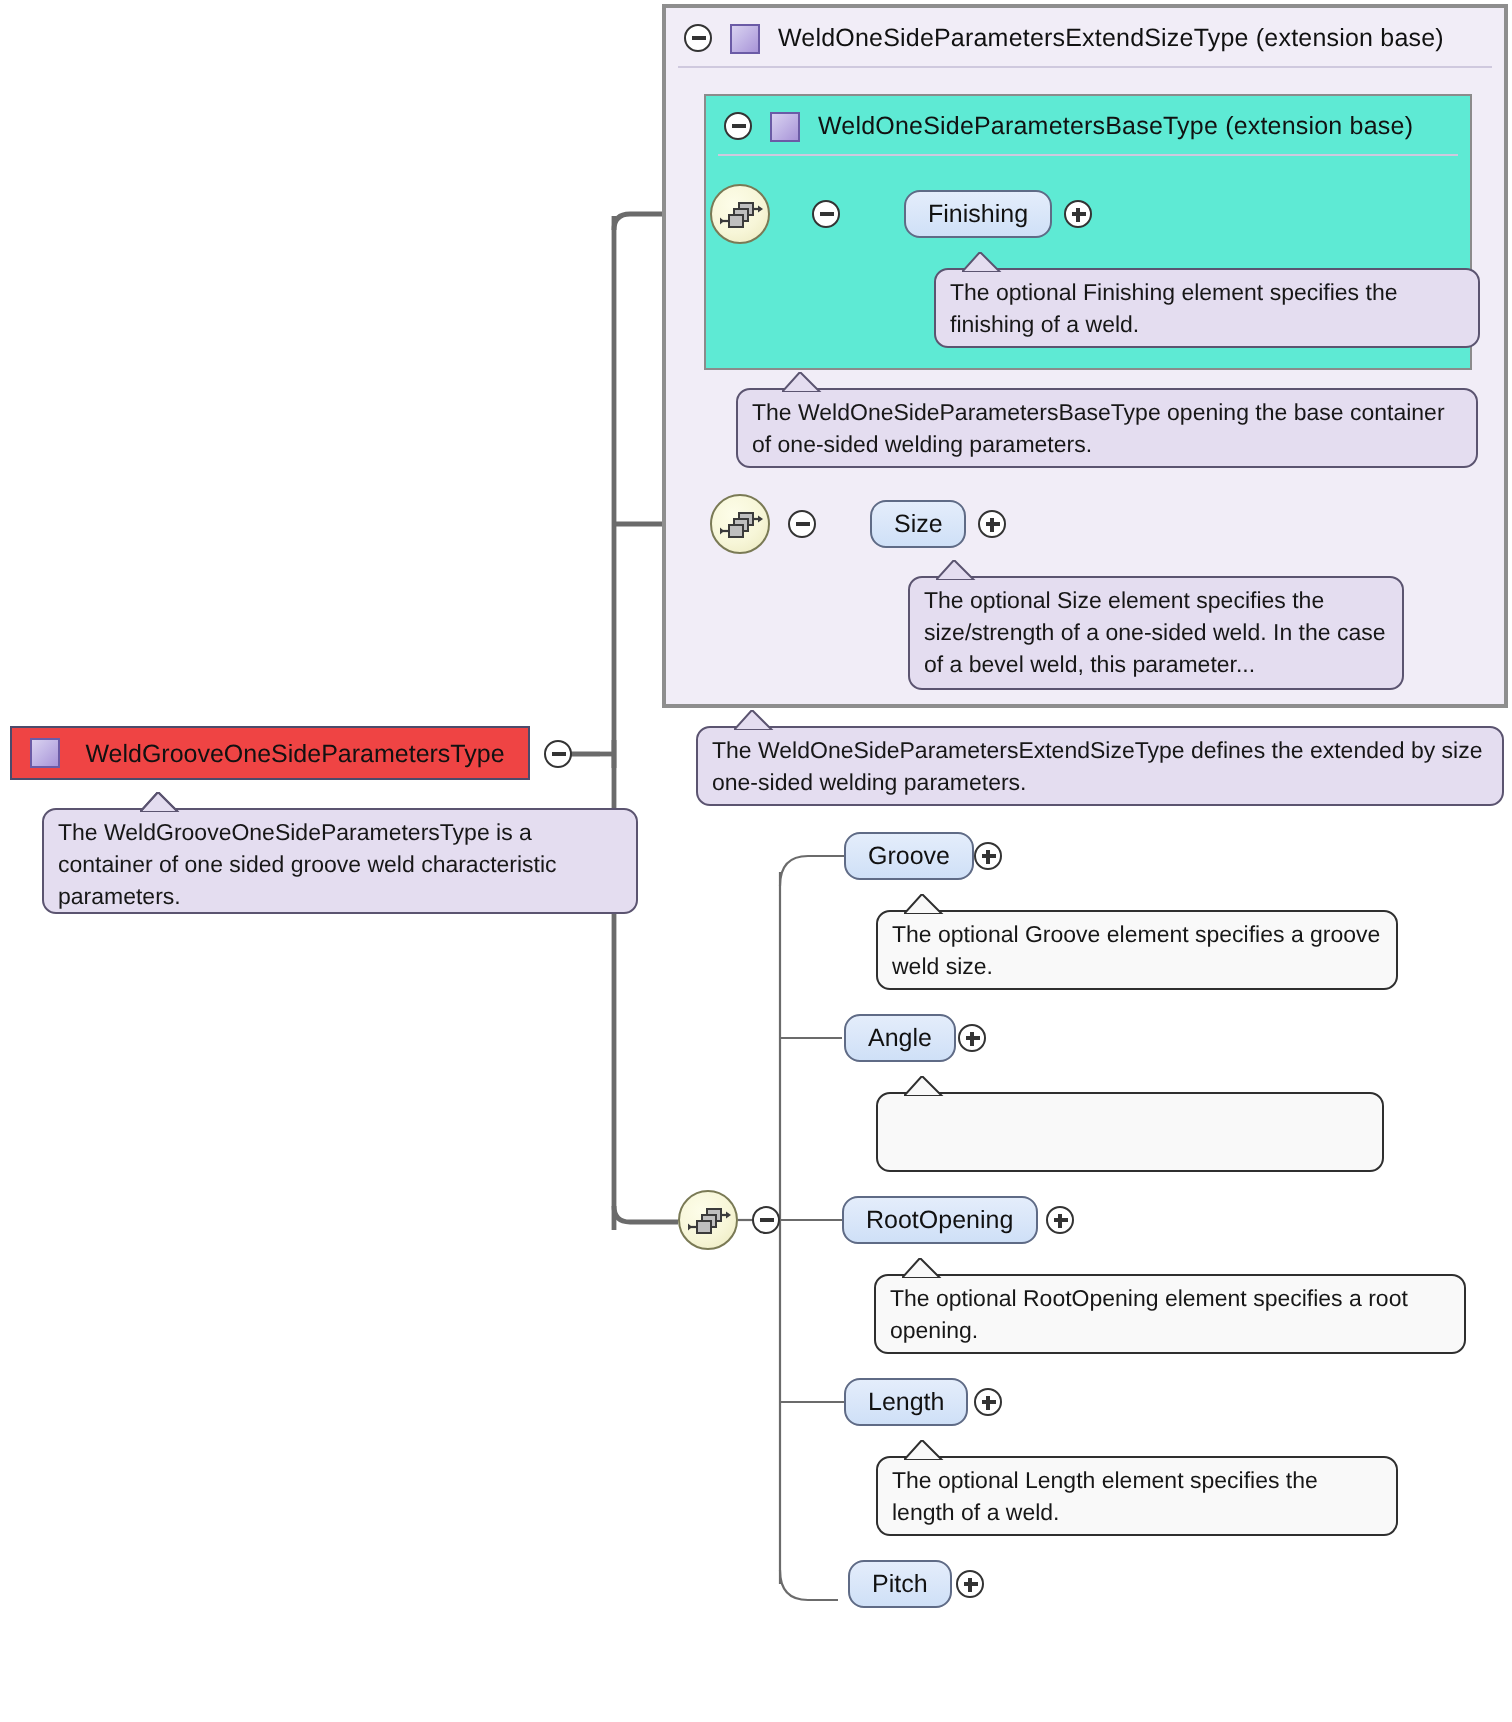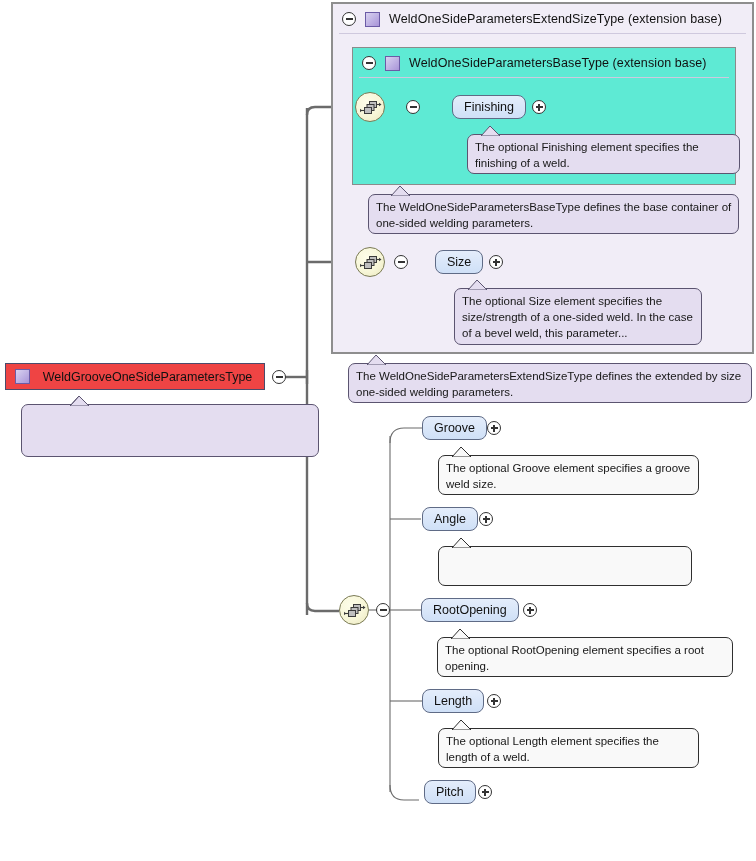--- a/index.html
+++ b/index.html
@@ -221,20 +221,21 @@
   </div>
   <span class="pmcircle" style="position:absolute; left:272px; top:370px;"></span>
 
   <div class="callout tint" style="left:4px; top:404px; width:298px; height:53px;">
     <span class="beak" style="left:48px;">
       <svg width="20" height="10" viewBox="0 0 20 10">
         <path d="M0 10 L9 0 L19 10 Z" fill="#e4ddf0" stroke="#5b5470" stroke-width="1"></path>
         <path d="M0 10 L9 0 L19 10" fill="none" stroke="#5b5470" stroke-width="1"></path>
       </svg>
     </span>
+    <span class="ctext">The WeldGrooveOneSideParametersType is a container of one sided groove weld characteristic parameters.</span>
   </div>
 
   <div class="seqicon" style="left:355px; top:92px;">
     <svg width="30" height="30" viewBox="0 0 30 30">
       <g stroke="#3b3b3b" stroke-width="1" fill="#bfbfbf">
         <rect x="13.5" y="8.5" width="7" height="6"></rect>
         <rect x="11" y="11.5" width="7" height="6"></rect>
         <rect x="8.5" y="14.5" width="7" height="6"></rect>
       </g>
       <g stroke="#3b3b3b" stroke-width="1.1" fill="none">
@@ -262,21 +263,21 @@
     </span>
     <span class="ctext">The optional Finishing element specifies the finishing of a weld.</span>
   </div>
 
   <div class="callout tint" style="left:351px; top:194px; width:371px; height:40px;">
     <span class="beak" style="left:22px;">
       <svg width="20" height="10" viewBox="0 0 20 10">
         <path d="M0 10 L9 0 L19 10 Z" fill="#e4ddf0" stroke="#5b5470" stroke-width="1"></path>
       </svg>
     </span>
-    <span class="ctext">The WeldOneSideParametersBaseType defines the base container of one-sided welding parameters.</span>
+    <span class="ctext">The WeldOneSideParametersBaseType opening the base container of one-sided welding parameters.</span>
   </div>
 
   <div class="seqicon" style="left:355px; top:247px;">
     <svg width="30" height="30" viewBox="0 0 30 30">
       <g stroke="#3b3b3b" stroke-width="1" fill="#bfbfbf">
         <rect x="13.5" y="8.5" width="7" height="6"></rect>
         <rect x="11" y="11.5" width="7" height="6"></rect>
         <rect x="8.5" y="14.5" width="7" height="6"></rect>
       </g>
       <g stroke="#3b3b3b" stroke-width="1.1" fill="none">

